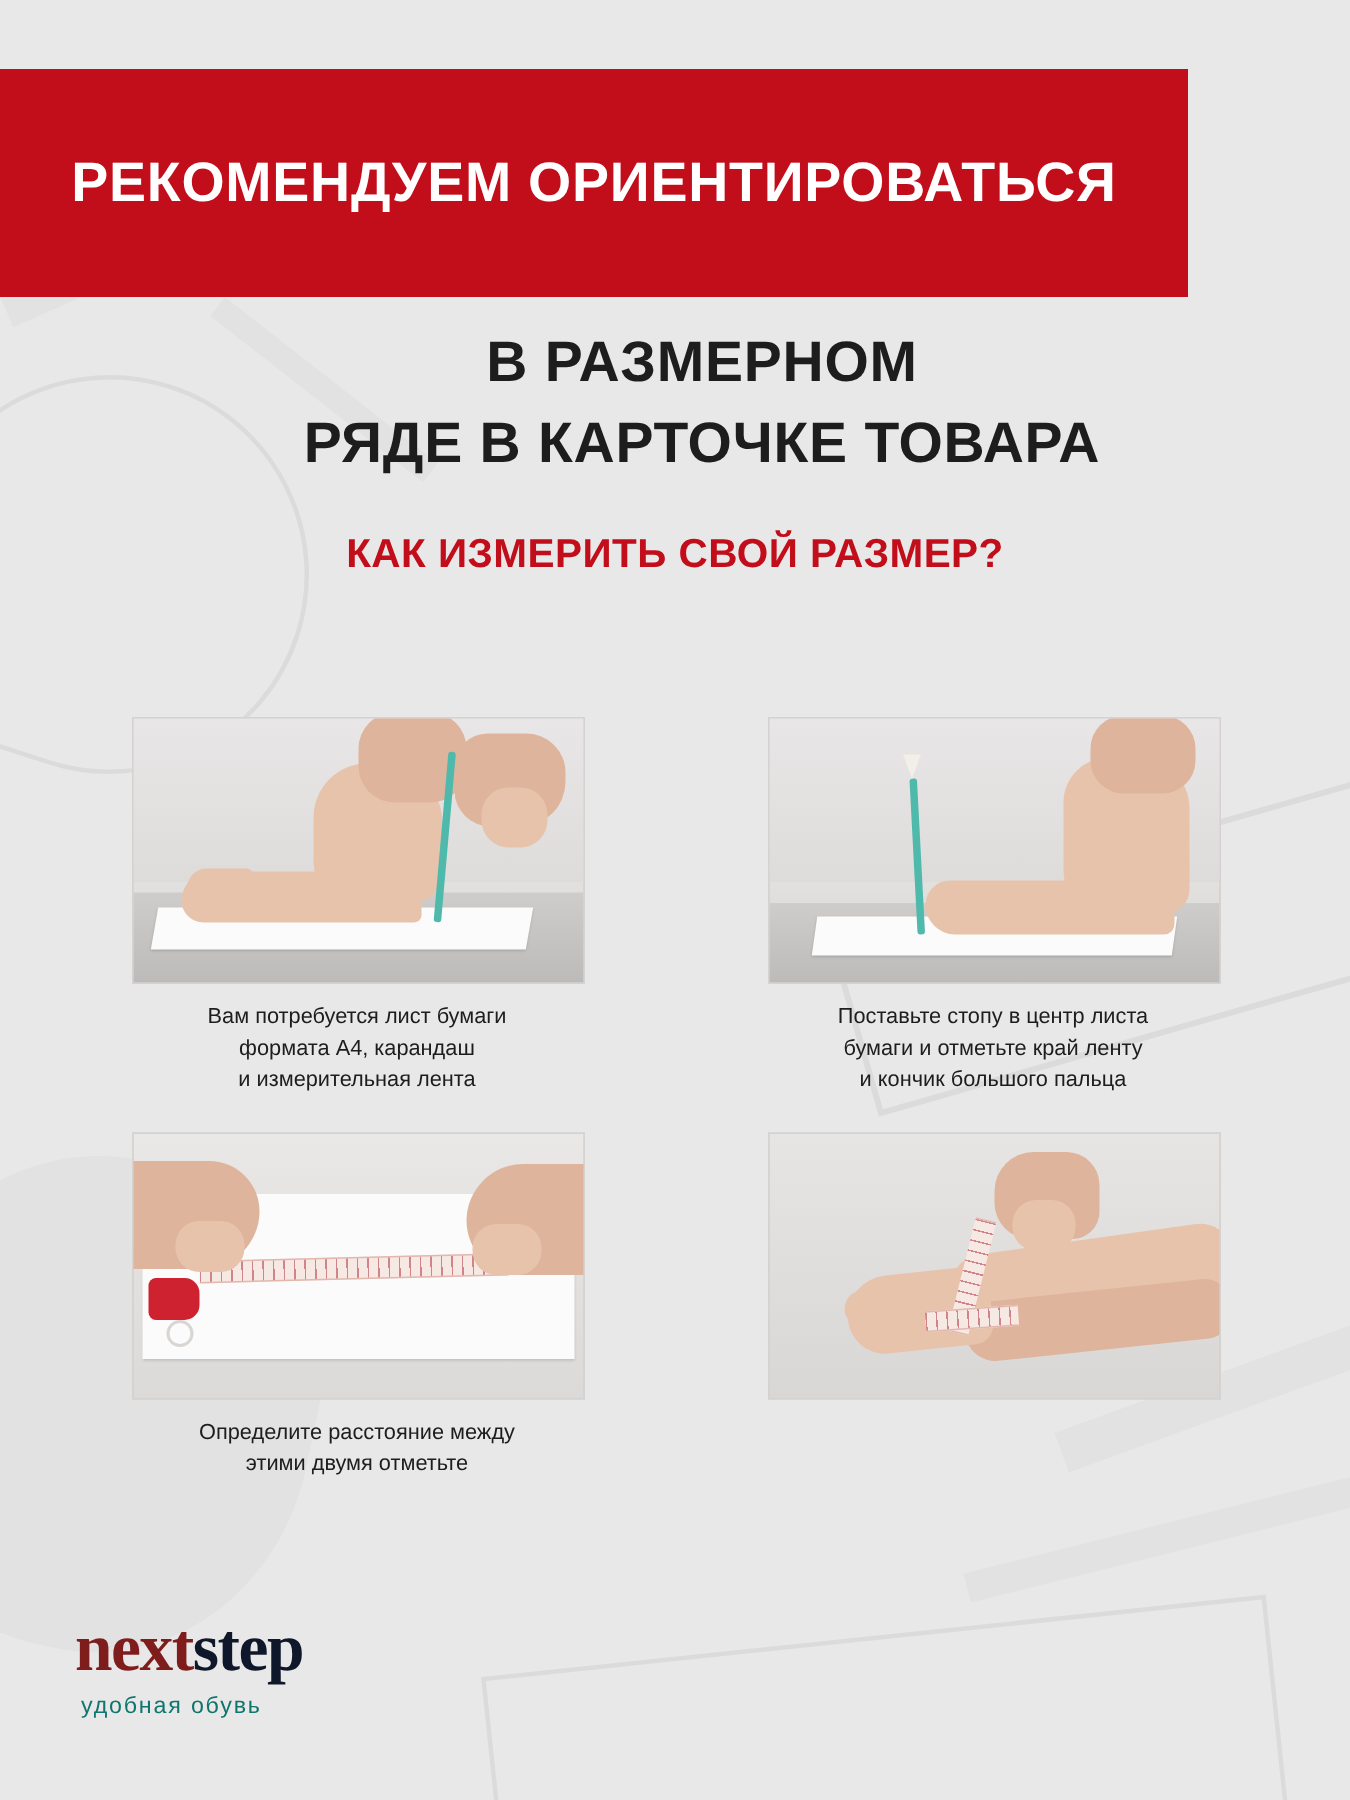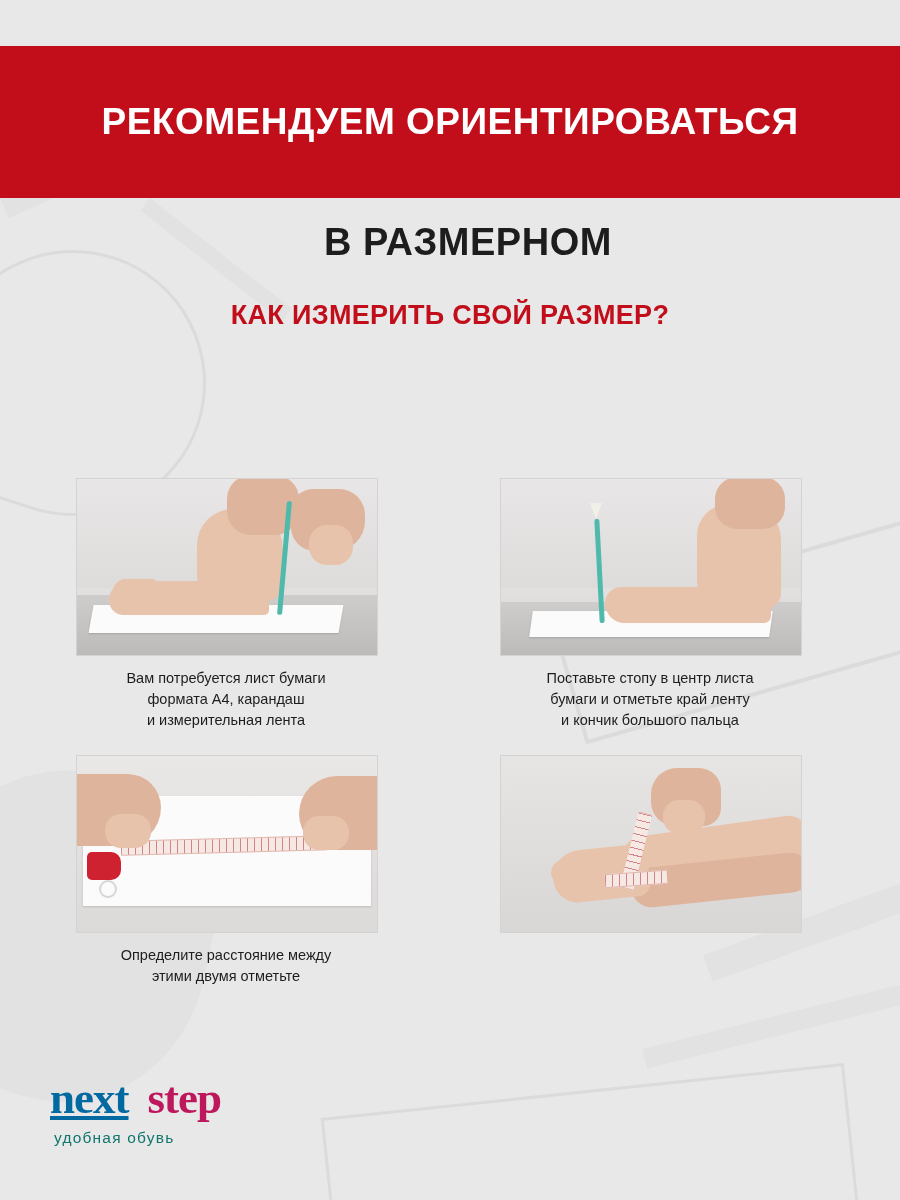--- a/index.html
+++ b/index.html
@@ -30,21 +30,21 @@
     position: absolute;
     border: 3px solid #dcdbdb;
     background: transparent;
   }
 
   
   .banner {
     position: absolute;
     top: 46px;
     left: 0;
-    width: 900px;
+    width: 792px;
     height: 152px;
     background: #c20e1a;
     display: flex;
     align-items: center;
     justify-content: center;
     text-align: center;
     z-index: 3;
   }
   .banner-text {
     color: #ffffff;
@@ -80,21 +80,21 @@
     font-size: 27px;
     font-weight: bold;
     letter-spacing: 0.3px;
     text-transform: uppercase;
   }
 
   
   .steps {
     position: absolute;
     top: 478px;
-    left: 76px;
+    left: 88px;
     width: 724px;
     display: grid;
     grid-template-columns: 300px 300px;
     column-gap: 124px;
     row-gap: 24px;
     z-index: 3;
   }
   .step {
     width: 300px;
   }
@@ -187,22 +187,22 @@
     top: 1076px;
     z-index: 3;
   }
   .logo-word {
     font-family: "Liberation Serif", serif;
     font-size: 45px;
     font-weight: bold;
     letter-spacing: -1px;
     line-height: 1;
   }
-  .logo-next { color: #0369a1; text-decoration: underline; }
-  .logo-step { color: #be185d; margin-left: 19px; }
+  .logo-next { color: #7f1d1d; }
+  .logo-step { color: #0f172a; }
   .logo-tagline {
     margin-top: 8px;
     margin-left: 4px;
     font-size: 15.5px;
     color: #0f766e;
     letter-spacing: 1.2px;
   }
 </style>
 </head>
 <body>
@@ -220,20 +220,21 @@
 
 <div class="banner">
   <div class="banner-text">
     <div>РЕКОМЕНДУЕМ ОРИЕНТИРОВАТЬСЯ</div>
   </div>
 </div>
 
 <div class="headings">
   <div class="h-main">
     <div>В РАЗМЕРНОМ</div>
+    <div>РЯДЕ В КАРТОЧКЕ ТОВАРА</div>
   </div>
   <div class="h-sub">КАК ИЗМЕРИТЬ СВОЙ РАЗМЕР?</div>
 </div>
 
 <div class="steps">
 
   <div class="step">
     <div class="step-photo">
       <div class="ph-bg"></div>
       <div class="ph-wall"></div>

